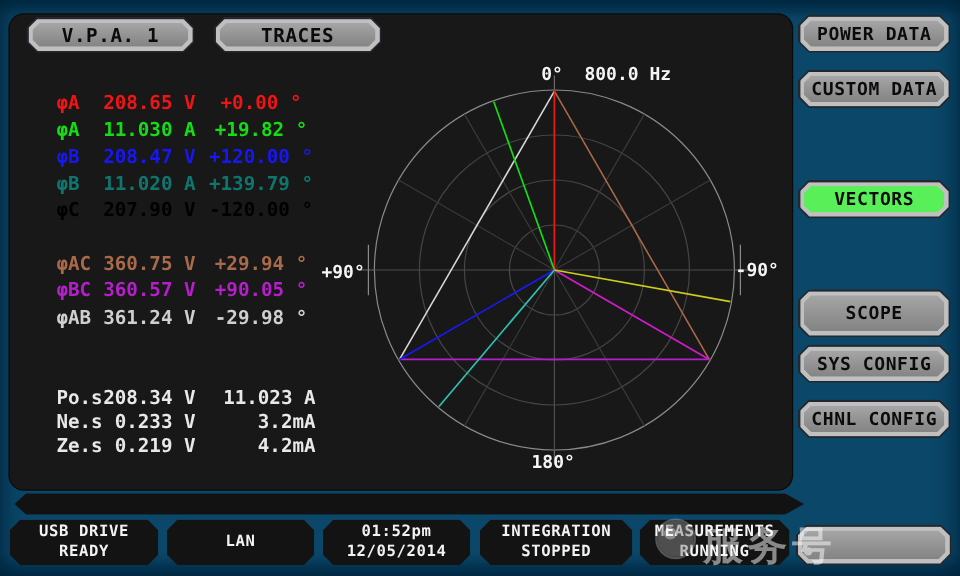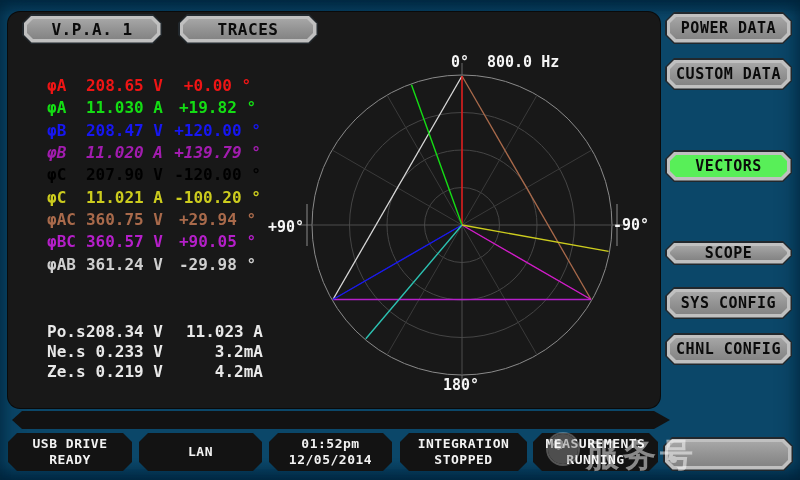--- a/index.html
+++ b/index.html
@@ -65,23 +65,22 @@
 <div class="chip top-btn" style="left:178px;top:14px;width:140px;height:30px;">
   <div class="chip-ring">
     <div class="chip-face">TRACES</div>
   </div>
 </div>
 
 <div class="abs" id="phase-table" style="left:47px;top:76px;width:230px;height:210px;">
     <div class="prow" style="top: 0px; color: rgb(239, 21, 21);"><span class="plabel">φA</span><span class="pval">208.65 V</span><span class="pang">+0.00 °</span></div>
     <div class="prow" style="top: 22.35px; color: rgb(20, 221, 20);"><span class="plabel">φA</span><span class="pval">11.030 A</span><span class="pang">+19.82 °</span></div>
     <div class="prow" style="top: 44.7px; color: rgb(23, 23, 242);"><span class="plabel">φB</span><span class="pval">208.47 V</span><span class="pang">+120.00 °</span></div>
-    <div class="prow" style="top: 67.05px; color: #a21caf; font-style: italic;"><span class="plabel">φB</span><span class="pval">11.020 A</span><span class="pang">+139.79 °</span></div>
+    <div class="prow" style="top: 67.05px; color: #0f766e;"><span class="plabel">φB</span><span class="pval">11.020 A</span><span class="pang">+139.79 °</span></div>
     <div class="prow" style="top: 89.4px; color: #000000;"><span class="plabel">φC</span><span class="pval">207.90 V</span><span class="pang">-120.00 °</span></div>
-    <div class="prow" style="top: 111.75px; color: rgb(204, 204, 30);"><span class="plabel">φC</span><span class="pval">11.021 A</span><span class="pang">-100.20 °</span></div>
     <div class="prow" style="top: 134.1px; color: rgb(169, 106, 75);"><span class="plabel">φAC</span><span class="pval">360.75 V</span><span class="pang">+29.94 °</span></div>
     <div class="prow" style="top: 156.45px; color: rgb(181, 31, 201);"><span class="plabel">φBC</span><span class="pval">360.57 V</span><span class="pang">+90.05 °</span></div>
     <div class="prow" style="top: 178.8px; color: rgb(207, 207, 207);"><span class="plabel">φAB</span><span class="pval">361.24 V</span><span class="pang">-29.98 °</span></div>
   </div>
 
 <div class="abs" id="sequence-table" style="left:47px;top:322px;width:230px;height:70px;">
     <div class="srow" style="top: 0px;"><span class="slabel">Po.s</span><span class="sval">208.34 V</span><span class="sival">11.023 A</span></div>
     <div class="srow" style="top: 20.2px;"><span class="slabel">Ne.s</span><span class="sval">0.233 V</span><span class="sival">3.2mA</span></div>
     <div class="srow" style="top: 40.4px;"><span class="slabel">Ze.s</span><span class="sval">0.219 V</span><span class="sival">4.2mA</span></div>
   </div>
@@ -135,21 +134,21 @@
     <div class="chip" style="left: 665px; top: 58px; width: 127px; height: 32px; pointer-events: auto;">
       <div class="chip-ring">
         <div class="chip-face">CUSTOM DATA</div>
       </div>
     </div>
     <div class="chip" style="left: 665px; top: 150px; width: 127px; height: 32px; pointer-events: auto;">
       <div class="chip-ring">
         <div class="chip-face" style="background: rgb(88, 239, 88);">VECTORS</div>
       </div>
     </div>
-    <div class="chip" style="left: 665px; top: 241px; width: 127px; height: 24px; pointer-events: auto;">
+    <div class="chip" style="left: 665px; top: 241px; width: 127px; height: 40px; pointer-events: auto;">
       <div class="chip-ring">
         <div class="chip-face">SCOPE</div>
       </div>
     </div>
     <div class="chip" style="left: 665px; top: 333px; width: 127px; height: 32px; pointer-events: auto;">
       <div class="chip-ring">
         <div class="chip-face">CHNL CONFIG</div>
       </div>
     </div>
     <div class="chip" style="left: 665px; top: 287px; width: 127px; height: 32px; pointer-events: auto;">

